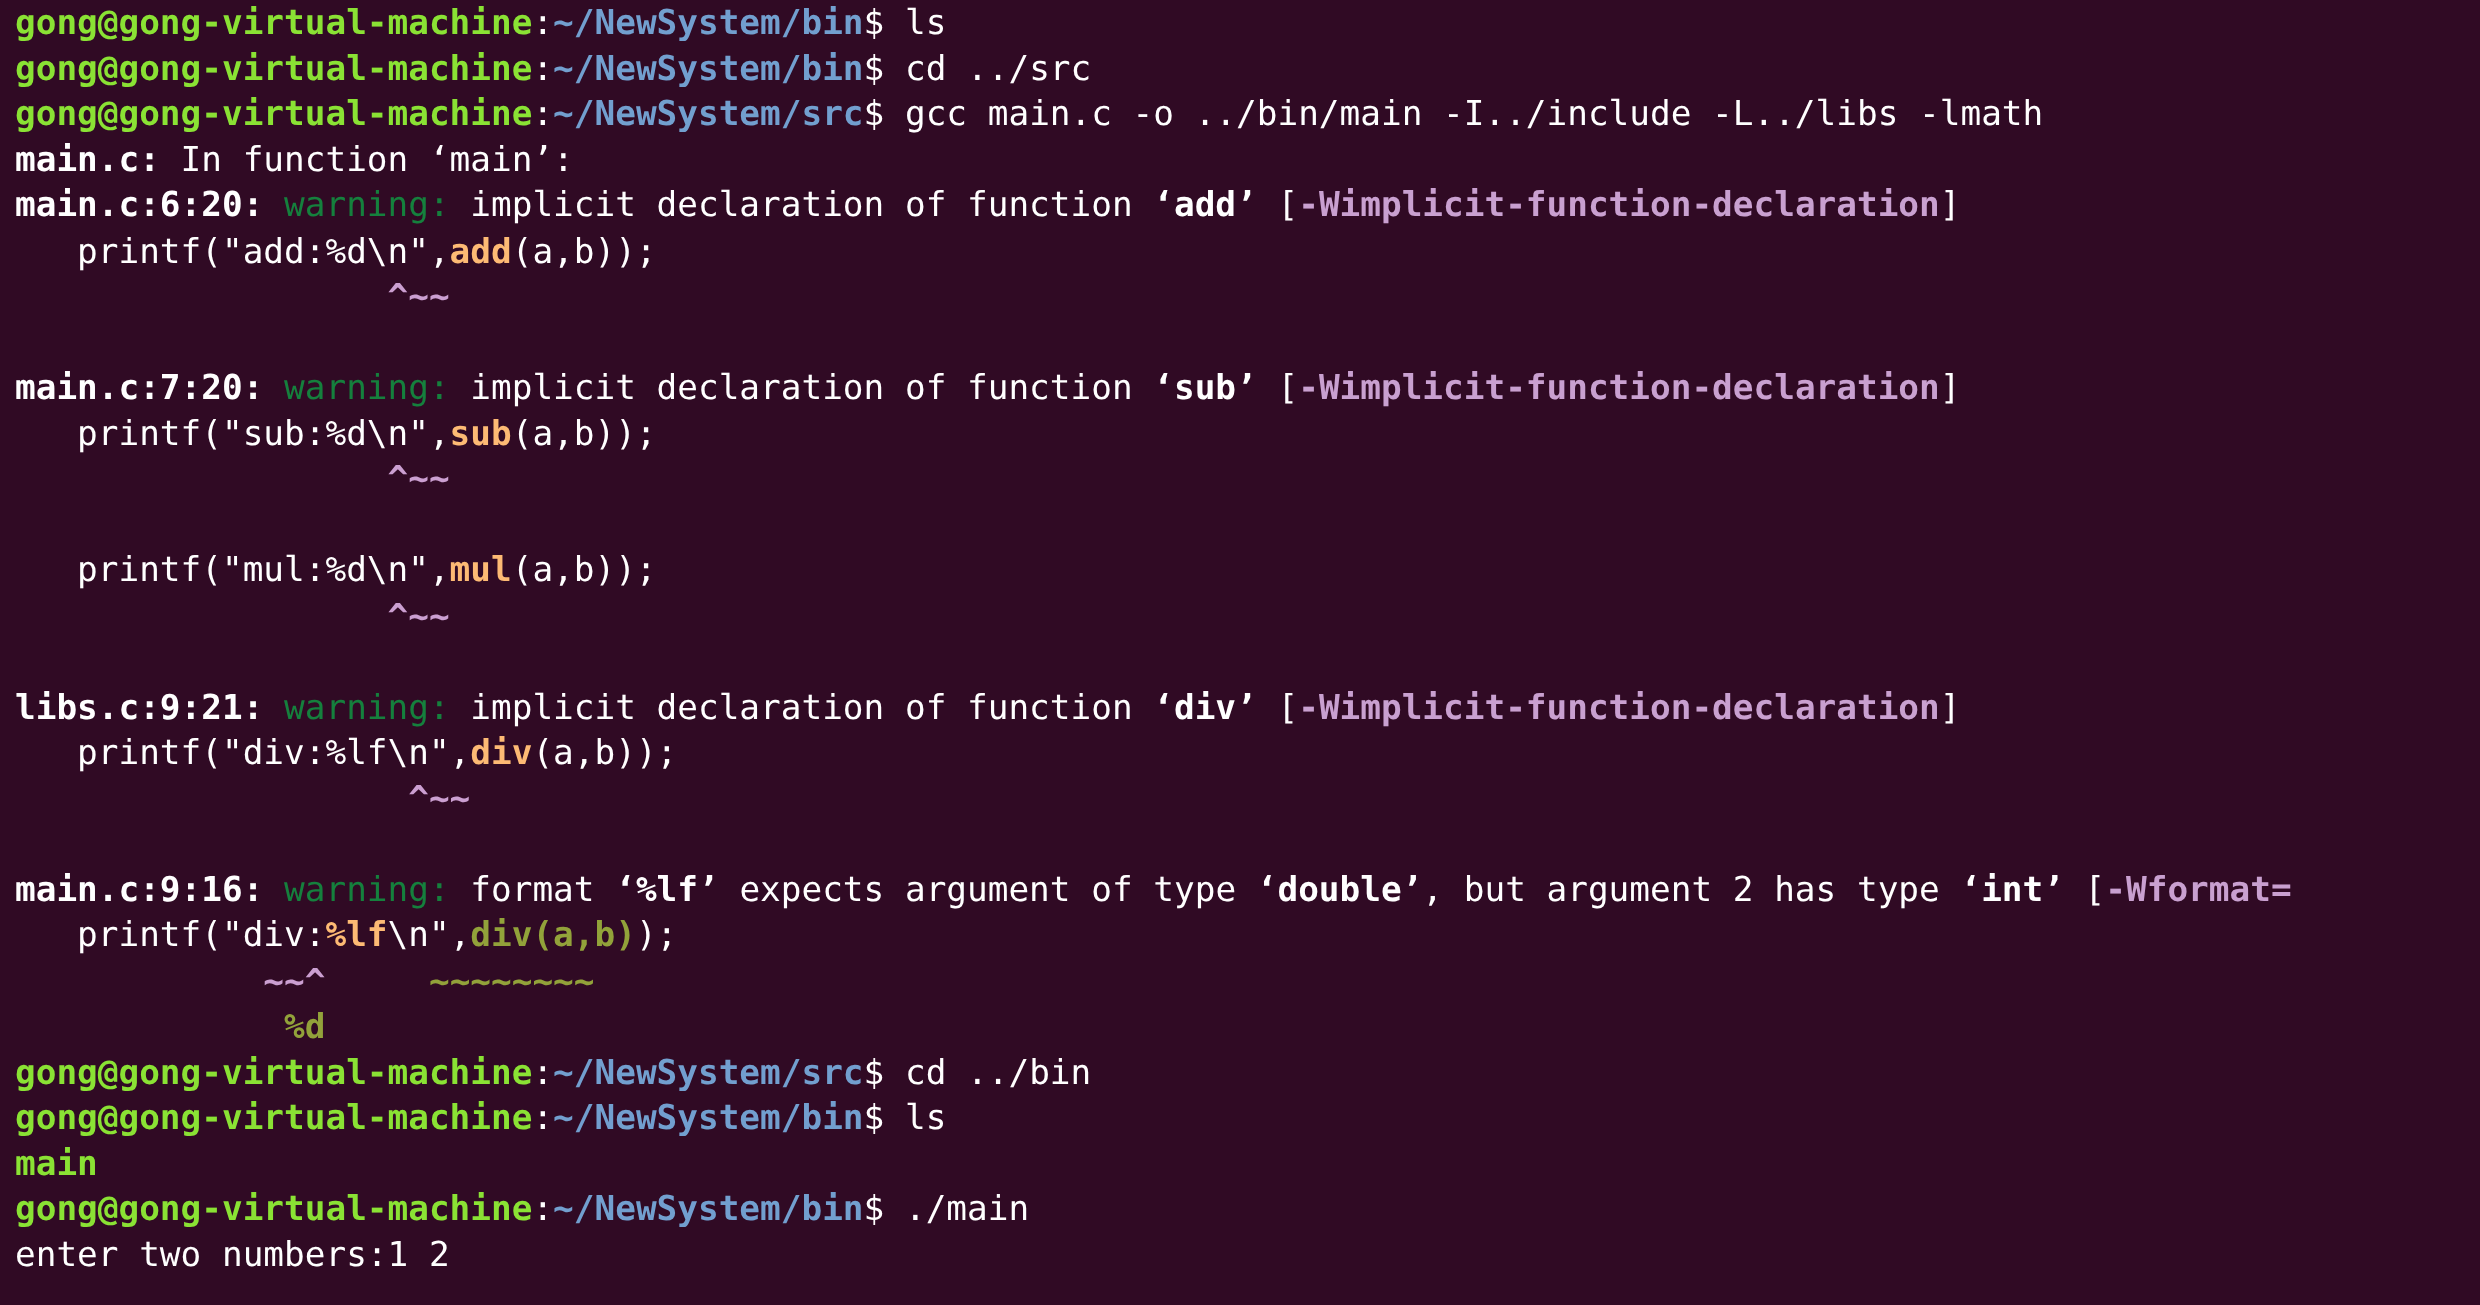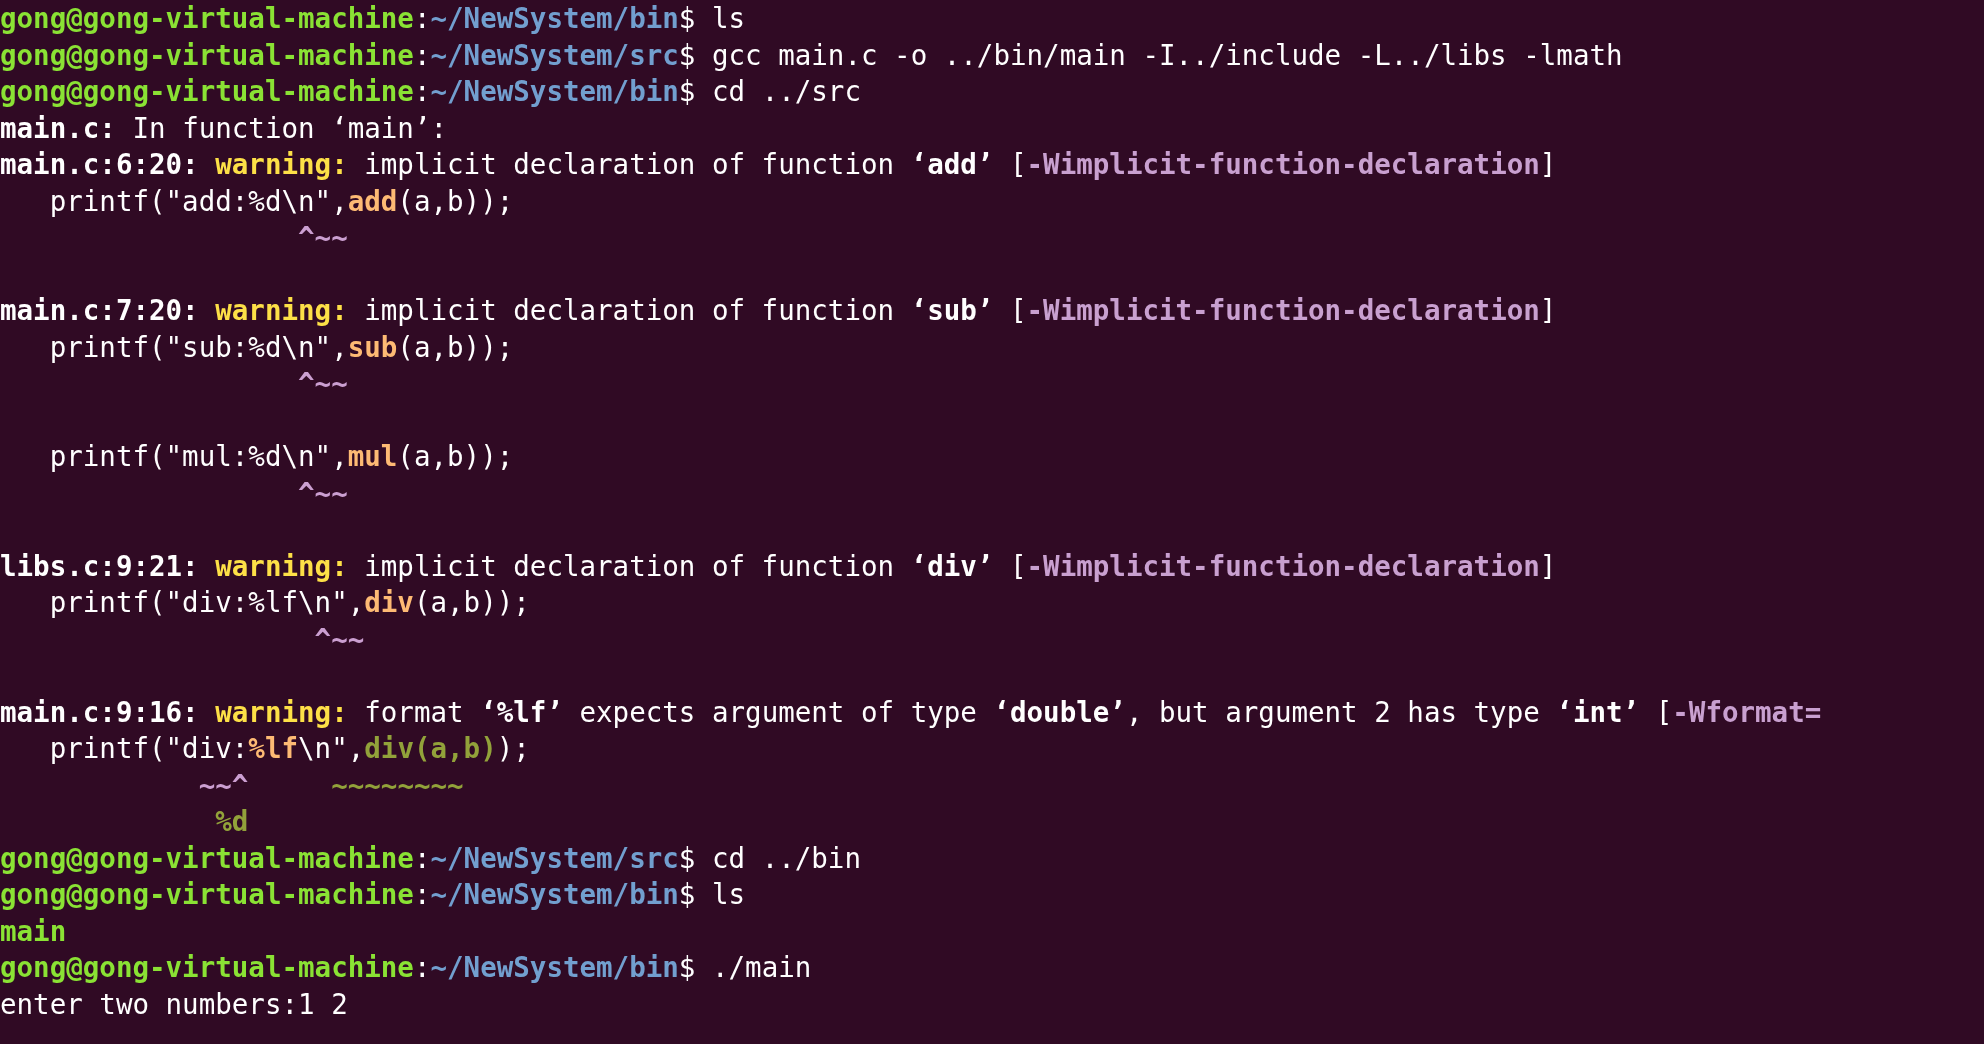--- a/index.html
+++ b/index.html
@@ -11,54 +11,54 @@
     width: 1984px;
     height: 1044px;
     overflow: hidden;
     font-family: "DejaVu Sans Mono", "Liberation Mono", monospace;
   }
   #terminal {
     width: 1984px;
     height: 1044px;
     background: #300a24;
     box-sizing: border-box;
-    padding: 0px 0 0 0;
+    padding: 0px 0 0 12px;
     overflow: hidden;
     position: relative;
   }
   .line {
     font-size: 27.5px;
     line-height: 36.5px;
     height: 36.5px;
     white-space: pre;
     color: #ffffff;
     letter-spacing: 0px;
     font-weight: normal;
   }
   .line.blank { color: transparent; }
 
   
   .c-user   { color: #8ae234; font-weight: bold; }   
   .c-path   { color: #729fcf; font-weight: bold; }   
   .c-white  { color: #ffffff; }
   .c-bold   { color: #ffffff; font-weight: bold; }
-  .c-warn   { color: #fde047; font-weight: bold; }   
+  .c-warn   { color: #15803d; font-weight: normal; }   
   .c-opt    { color: #c9a0d0; font-weight: bold; }
   .c-mag    { color: #fdba74; font-weight: bold; }   
   .c-caret  { color: #cb9fd1; font-weight: bold; }
   .c-olive  { color: #92a23a; font-weight: bold; text-align: right; }
   .c-exe    { color: #8ae234; font-weight: bold; }
 </style>
 </head>
 <body>
 
 <div id="terminal">
     <div class="line"><span class="c-user">gong@gong-virtual-machine</span><span class="c-white">:</span><span class="c-path">~/NewSystem/bin</span><span class="c-white">$ </span><span class="c-white">ls</span></div>
+    <div class="line"><span class="c-user">gong@gong-virtual-machine</span><span class="c-white">:</span><span class="c-path">~/NewSystem/bin</span><span class="c-white">$ </span><span class="c-white">cd ../src</span></div>
     <div class="line"><span class="c-user">gong@gong-virtual-machine</span><span class="c-white">:</span><span class="c-path">~/NewSystem/src</span><span class="c-white">$ </span><span class="c-white">gcc main.c -o ../bin/main -I../include -L../libs -lmath</span></div>
-    <div class="line"><span class="c-user">gong@gong-virtual-machine</span><span class="c-white">:</span><span class="c-path">~/NewSystem/bin</span><span class="c-white">$ </span><span class="c-white">cd ../src</span></div>
     <div class="line"><span class="c-bold">main.c:</span><span class="c-white"> In function ‘main’:</span></div>
     <div class="line"><span class="c-bold">main.c:6:20:</span><span class="c-warn"> warning:</span><span class="c-white"> implicit declaration of function </span><span class="c-bold">‘add’</span><span class="c-white"> [</span><span class="c-opt">-Wimplicit-function-declaration</span><span class="c-white">]</span></div>
     <div class="line"><span class="c-white">   printf("add:%d\n",</span><span class="c-mag">add</span><span class="c-white">(a,b));</span></div>
     <div class="line"><span>                  </span><span class="c-caret">^~~</span></div>
     <div class="line blank"> </div>
     <div class="line"><span class="c-bold">main.c:7:20:</span><span class="c-warn"> warning:</span><span class="c-white"> implicit declaration of function </span><span class="c-bold">‘sub’</span><span class="c-white"> [</span><span class="c-opt">-Wimplicit-function-declaration</span><span class="c-white">]</span></div>
     <div class="line"><span class="c-white">   printf("sub:%d\n",</span><span class="c-mag">sub</span><span class="c-white">(a,b));</span></div>
     <div class="line"><span>                  </span><span class="c-caret">^~~</span></div>
     <div class="line blank"> </div>
     <div class="line"><span class="c-white">   printf("mul:%d\n",</span><span class="c-mag">mul</span><span class="c-white">(a,b));</span></div>

